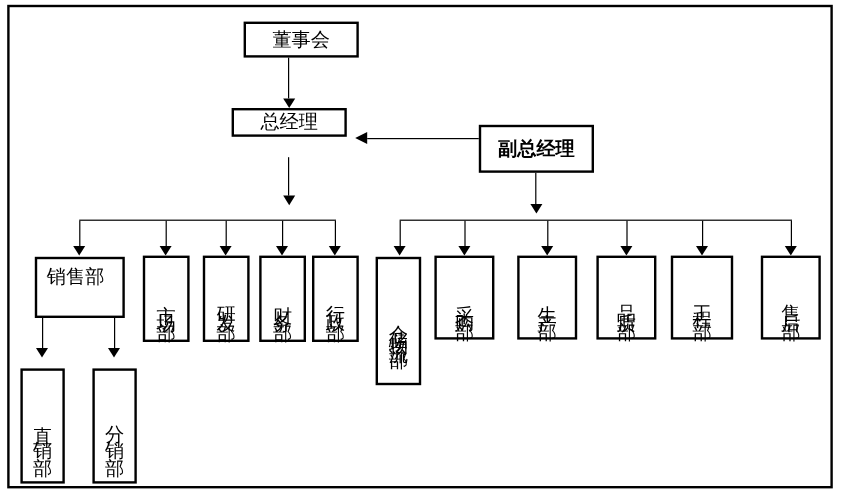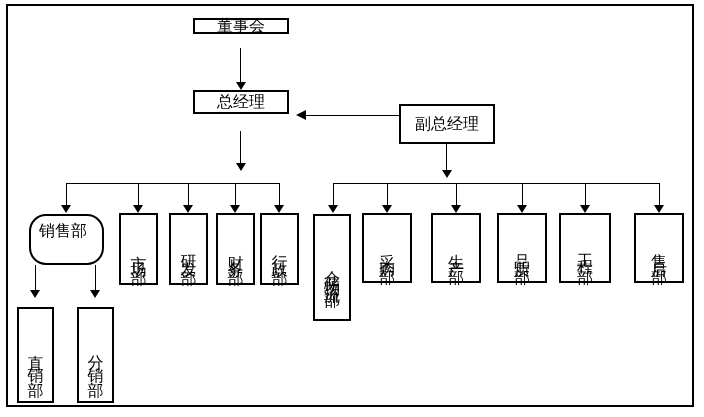--- a/index.html
+++ b/index.html
@@ -33,23 +33,23 @@
     border-top:5px solid transparent;border-bottom:5px solid transparent;
     border-right:10px solid #000;
   }
 </style>
 </head>
 <body>
 
 <div class="stage">
   <div class="frame"></div>
 
-  <div class="node" style="left:193px;top:18px;width:96px;height:16px;">董事会</div>
+  <div class="node" style="left:203px;top:18px;width:96px;height:30px;">董事会</div>
   <div class="node" style="left:193px;top:90px;width:96px;height:24px;">总经理</div>
-  <div class="node" style="left:399px;top:104px;width:96px;height:40px;">副总经理</div>
+  <div class="node" style="left:399px;top:104px;width:96px;height:40px;font-weight:bold;">副总经理</div>
 
   <div class="line" style="left:240px;top:48px;width:1px;height:34px;"></div>
   <div class="arr-down" style="left:236px;top:82px;"></div>
 
   <div class="line" style="left:306px;top:115px;width:93px;height:1px;"></div>
   <div class="arr-left" style="left:296px;top:110px;"></div>
 
   <div class="line" style="left:240px;top:131px;width:1px;height:32px;"></div>
   <div class="arr-down" style="left:236px;top:163px;"></div>
 
@@ -77,21 +77,21 @@
   <div class="arr-down" style="left:382px;top:205px;"></div>
   <div class="line" style="left:456px;top:184px;width:1px;height:21px;"></div>
   <div class="arr-down" style="left:451px;top:205px;"></div>
   <div class="line" style="left:522px;top:184px;width:1px;height:21px;"></div>
   <div class="arr-down" style="left:517px;top:205px;"></div>
   <div class="line" style="left:585px;top:184px;width:1px;height:21px;"></div>
   <div class="arr-down" style="left:580px;top:205px;"></div>
   <div class="line" style="left:659px;top:184px;width:1px;height:21px;"></div>
   <div class="arr-down" style="left:654px;top:205px;"></div>
 
-  <div class="node tl" style="left:29px;top:214px;width:75px;height:51px;border-radius:17px;">销售部</div>
+  <div class="node tl" style="left:29px;top:214px;width:75px;height:51px;">销售部</div>
 
   <div class="node" style="left:119px;top:213px;width:39px;height:72px;">
     <span class="vtext ls7">市场部</span>
   </div>
   <div class="node" style="left:169px;top:213px;width:39px;height:72px;">
     <span class="vtext ls7">研发部</span>
   </div>
   <div class="node" style="left:216px;top:213px;width:39px;height:72px;">
     <span class="vtext ls7">财务部</span>
   </div>

